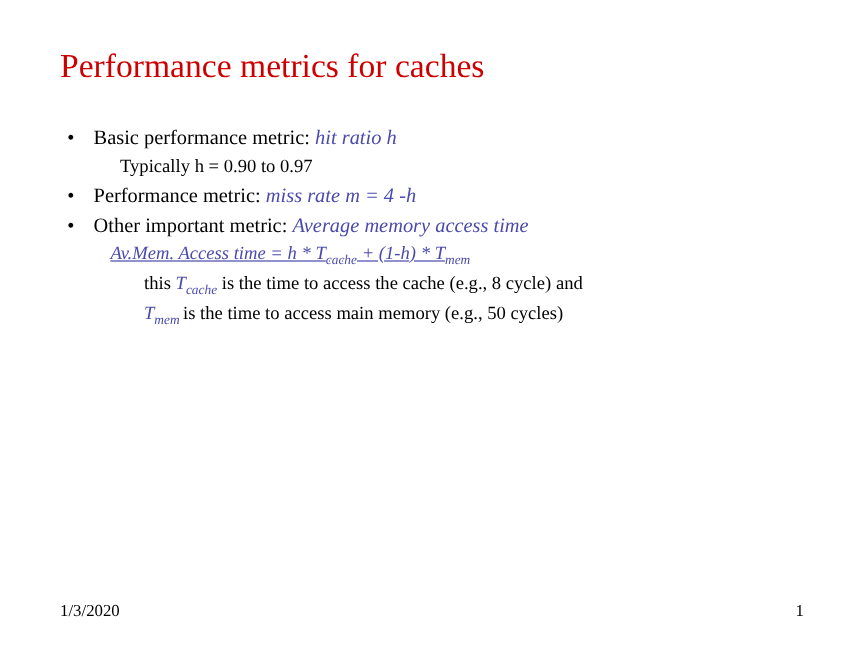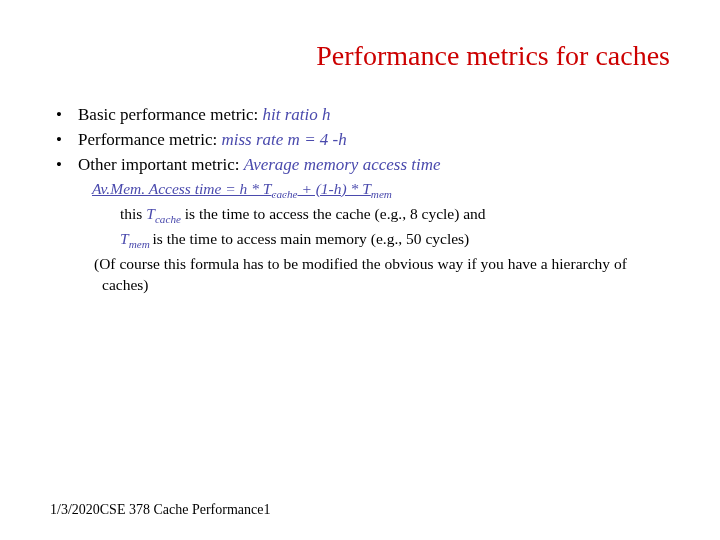--- a/index.html
+++ b/index.html
@@ -6,21 +6,21 @@
   body {
     width: 720px;
     height: 540px;
     background: #fff;
     font-family: "Times New Roman", Times, serif;
     color: #000;
     position: relative;
     padding: 40px 50px 0 50px;
   }
   .title {
-    text-align: right;
+    text-align: left;
     color: #cc0000;
     font-size: 28px;
     font-weight: normal;
     margin-bottom: 32px;
   }
   .content {
     font-size: 17px;
     line-height: 1.35;
   }
   .bullet {
@@ -55,39 +55,41 @@
     text-decoration: underline;
   }
   .blue { color: #4a4aad; font-style: italic; margin-top: 44px; }
   .subsc { font-size: 0.72em; vertical-align: sub; font-style: italic; }
   .footer {
     position: absolute;
     bottom: 22px;
     left: 0;
     width: 720px;
     display: flex;
+    justify-content: space-between;
     padding: 0 50px;
     font-size: 14px;
   }
 </style>
 </head>
 <body>
 
 <div class="title">Performance metrics for caches</div>
 
 <div class="content">
 
   <div class="bullet">
     <div class="bullet-marker">•</div>
     <div class="bullet-text">
       <span>Basic performance metric: </span><span class="blue">hit ratio h</span>
     </div>
   </div>
 
 
+  <div class="sub2">Typically h = 0.90 to 0.97</div>
 
   <div class="bullet">
     <div class="bullet-marker">•</div>
     <div class="bullet-text">
       <span>Performance metric: </span><span class="blue">miss rate m = 4 -h</span>
     </div>
   </div>
 
   <div class="bullet">
     <div class="bullet-marker">•</div>
@@ -101,21 +103,19 @@
   </div>
 
   <div class="sub2" style="padding-left:70px">
     <span>this </span><span class="blue"><span>T</span><span class="subsc">cache</span></span><span>  is the time to access the cache (e.g., 8 cycle) and</span>
   </div>
 
   <div class="sub2" style="padding-left:70px">
     <span class="blue"><span>T</span><span class="subsc">mem </span></span><span>is the time to access  main memory (e.g., 50 cycles)</span>
   </div>
 
-  <div class="sub2" style="padding-left:44px; text-indent:-8px; margin-left:8px;">(Of course this formula has to be modified the obvious way if you have a hierarchy of caches)</div>
 
 </div>
 
 <div class="footer">
   <div>1/3/2020</div>
-  <div>CSE 378 Cache Performance</div>
   <div>1</div>
 </div>
 
 </body></html>

